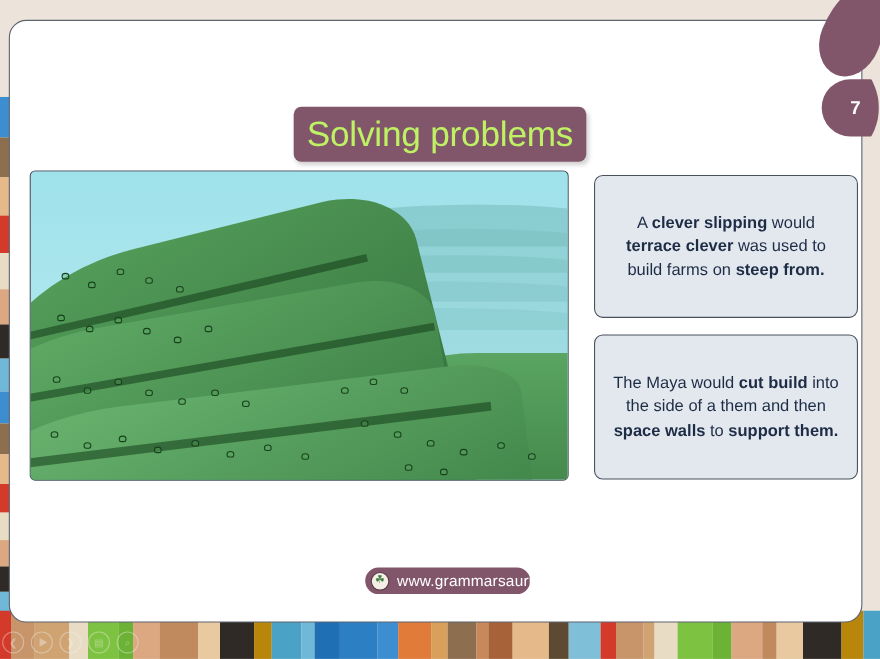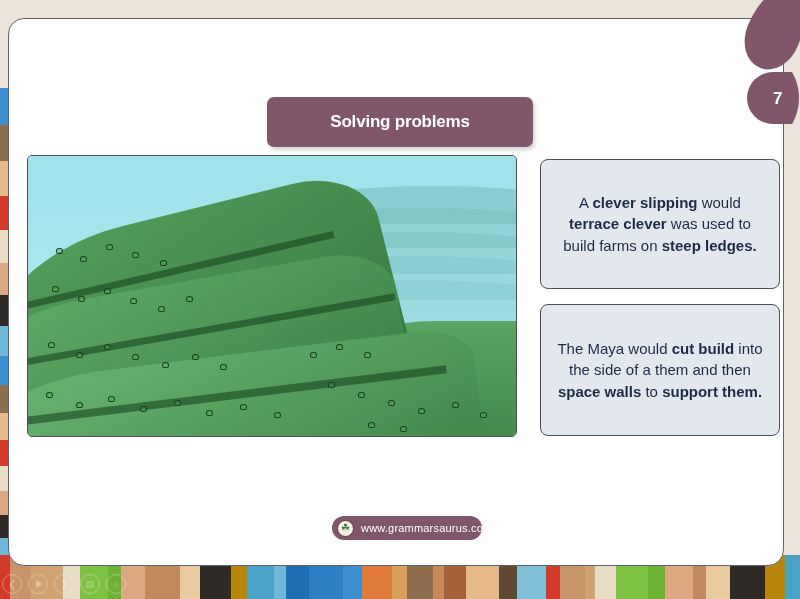--- a/index.html
+++ b/index.html
@@ -123,23 +123,23 @@
     width: 266px;
     height: 50px;
     background: #82566a;
     border-radius: 7px;
     display: flex;
     align-items: center;
     justify-content: center;
     box-shadow: 2px 3px 4px rgba(0,0,0,0.18);
   }
   #title-bar span {
-    color: #ffffff;
-    font-size: 17px;
-    font-weight: bold;
+    color: #bef264;
+    font-size: 32px;
+    font-weight: normal;
     letter-spacing: -0.2px;
   }
 
   
   #illustration {
     position: absolute;
     left: 18px;
     top: 136px;
     width: 490px;
     height: 282px;
@@ -262,21 +262,21 @@
     background: #f3efe6;
     border: 1.2px solid #5a3a48;
     display: flex; align-items: center; justify-content: center;
     font-size: 10px;
     color: #3c7a3e;
     line-height: 1;
     flex: 0 0 auto;
   }
   #footer-badge .url {
     color: #ffffff;
-    font-size: 11px;
+    font-size: 14px;
     letter-spacing: 0.2px;
   }
 </style>
 </head>
 <body>
 
 <div id="left-strip">
     <div class="lstrip-seg" style="top: 0px; height: 37px; background: rgb(61, 142, 208);"></div>
     <div class="lstrip-seg" style="top: 37px; height: 36px; background: rgb(141, 110, 79);"></div>
     <div class="lstrip-seg" style="top: 73px; height: 35px; background: rgb(230, 185, 138);"></div>
@@ -406,21 +406,21 @@
     <div class="crop" style="left:360px;top:244px;"></div>
     <div class="crop" style="left:390px;top:252px;"></div>
     <div class="crop" style="left:424px;top:246px;"></div>
     <div class="crop" style="left:452px;top:256px;"></div>
     <div class="crop" style="left:340px;top:266px;"></div>
     <div class="crop" style="left:372px;top:270px;"></div>
 
   </div>
 
   <div class="info-box" id="info-box-1">
-    <p><span>A </span><b>clever slipping</b><span> would </span><b>terrace clever</b><span> was used to build farms on </span><b>steep ledges.</b></p>
+    <p><span>A </span><b>clever slipping</b><span> would </span><b>terrace clever</b><span> was used to build farms on </span><b>steep from.</b></p>
   </div>
 
   <div class="info-box" id="info-box-2">
     <p><span>The Maya would </span><b>cut build</b><span> into the side of a them and then </span><b>space walls</b><span> to </span><b>support them.</b></p>
   </div>
 
 
   <div id="footer-badge">
     <span id="footer-logo">☘</span>
     <span class="url">www.grammarsaurus.co.uk</span>

